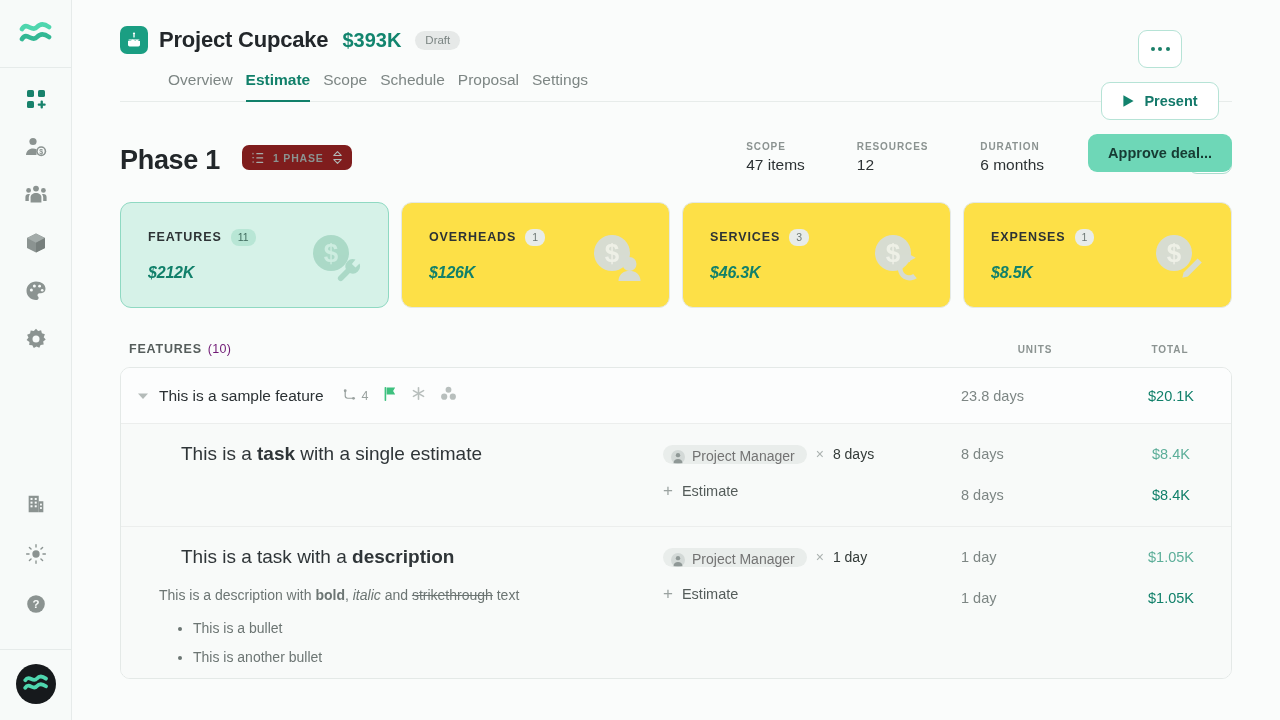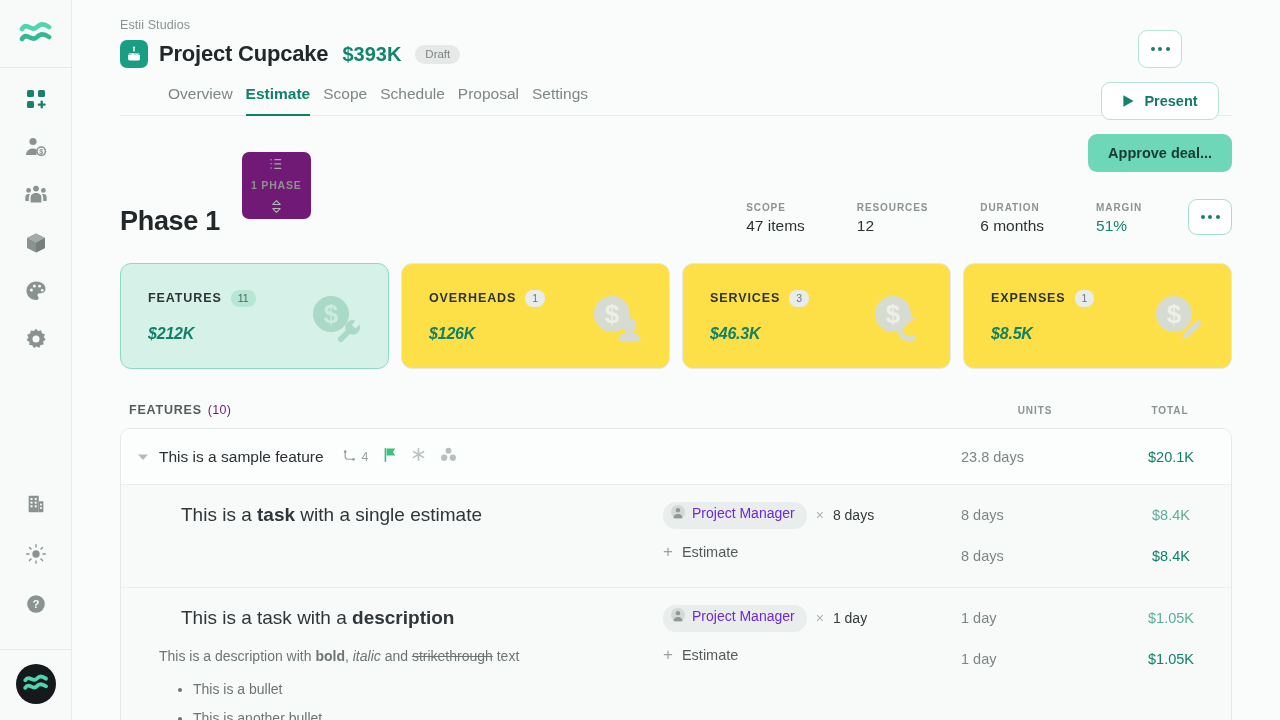--- a/index.html
+++ b/index.html
@@ -79,22 +79,22 @@
     border-bottom: 2.5px solid transparent; position: relative; top: 1px; font-weight: 400;
   }
   .tab.active { color: #11806a; font-weight: 700; border-bottom-color: #11806a; }
 
   
   .content { flex: 1; overflow: hidden; padding: 0 48px; background: #fafcfb; }
 
   .phase-row { display: flex; align-items: flex-end; margin-top: 36px; }
   .phase-title { font-size: 27px; font-weight: 700; color: #22272a; letter-spacing: -.3px; }
   .phase-sel {
-    display: flex; align-items: center; gap: 8px; margin-left: 22px; margin-bottom: 18px;
-    background: #701a75; border-radius: 7px; padding: 5px 9px; cursor: pointer; flex-direction: column;
+    display: flex; align-items: center; gap: 8px; margin-left: 22px; margin-bottom: 6px;
+    background: #7f1d1d; border-radius: 7px; padding: 5px 9px; cursor: pointer;
   }
   .phase-sel-label { font-size: 10.5px; font-weight: 700; color: #8b9391; letter-spacing: .8px; }
 
   .stats { margin-left: auto; display: flex; align-items: flex-end; gap: 0; margin-bottom: 2px; }
   .stat { min-width: 0; margin-left: 52px; }
   .stat-label { font-size: 10px; font-weight: 700; letter-spacing: .9px; color: #8b9391; }
   .stat-value { font-size: 15.5px; color: #2c3234; margin-top: 4px; }
   .stat-value.teal { color: #12856e; }
   .btn-stats-more {
     margin-left: 46px; width: 44px; height: 36px; border: 1px solid #a8ddcd; border-radius: 9px;
@@ -147,22 +147,22 @@
   .task-line { display: flex; align-items: flex-start; padding-top: 17px; }
   .task-left { padding-left: 38px; flex: 1; }
   .task-title { font-size: 19px; color: #2f3538; line-height: 1.35; margin-left: 22px; }
   .task-desc { font-size: 14px; color: #6c7573; margin-top: 16px; line-height: 1.4; }
   .task-desc s { color: #6c7573; }
   .task-bullets { margin: 14px 0 0 0; padding-left: 34px; }
   .task-bullets li { font-size: 14px; color: #6c7573; margin-bottom: 11px; line-height: 1.3; }
   .est-col { width: 300px; display: flex; flex-direction: column; align-items: flex-start; padding-left: 2px; }
   .est-line { display: flex; align-items: center; gap: 9px; height: 26px; }
   .res-pill {
-    display: flex; align-items: flex-start; gap: 7px; background: #e9edeb; border-radius: 13px;
-    padding: 3px 12px 8px 8px; font-size: 14px; color: #6d28d9; cursor: pointer;
+    display: flex; align-items: flex-end; gap: 7px; background: #e9edeb; border-radius: 13px;
+    padding: 3px 12px 0 8px; font-size: 14px; color: #737373; cursor: pointer;
   }
   .times { color: #aab1af; font-size: 14px; }
   .est-days { font-size: 14px; color: #333a38; }
   .add-est { display: flex; align-items: center; gap: 9px; font-size: 14.5px; color: #545c5a; margin-top: 15px; cursor: pointer; }
   .plus { color: #9aa2a0; font-size: 17px; line-height: 1; }
   .num-col { display: flex; flex-direction: column; }
   .num-row { display: flex; align-items: center; height: 26px; }
   .num-row.second { margin-top: 15px; }
 </style>
 </head>
@@ -276,21 +276,20 @@
             <path d="M3 18 C8 10, 13 22, 18 16 C22 11.5, 26 13, 30 16" stroke="#4fd6ae" stroke-width="5" fill="none" stroke-linecap="round"></path>
           </svg>
         </div>
       </div>
     </div>
   </div>
 
   <div class="main">
 
     <div class="topbar">
-      <div class="crumb">Estii Studios</div>
       <div class="title-row">
         <div class="proj-icon">
           <svg width="18" height="18" viewBox="0 0 24 24">
             <rect x="4" y="11" width="16" height="9.5" rx="2.2" fill="#ffffff"></rect>
             <path d="M4 13.4c2-1.6 3.2 0 5.2-1.3 1.8-1.2 3.6 1.3 5.3.2 1.7-1.1 3.4.5 5.5 1.1v-1.9H4z" fill="#1a9e82"></path>
             <rect x="11.1" y="4.6" width="1.8" height="4.2" rx=".8" fill="#ffffff"></rect>
             <circle cx="12" cy="3.6" r="1.5" fill="#ffffff"></circle>
           </svg>
         </div>
         <div class="proj-title">Project Cupcake</div>

